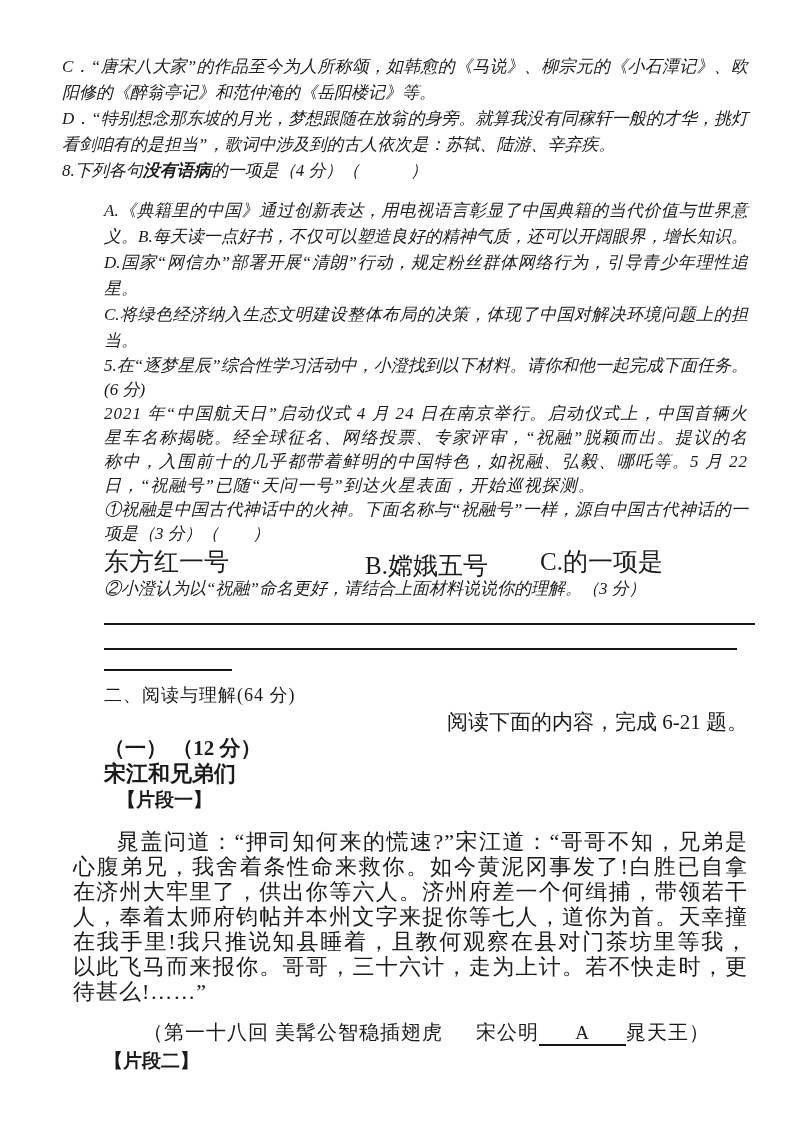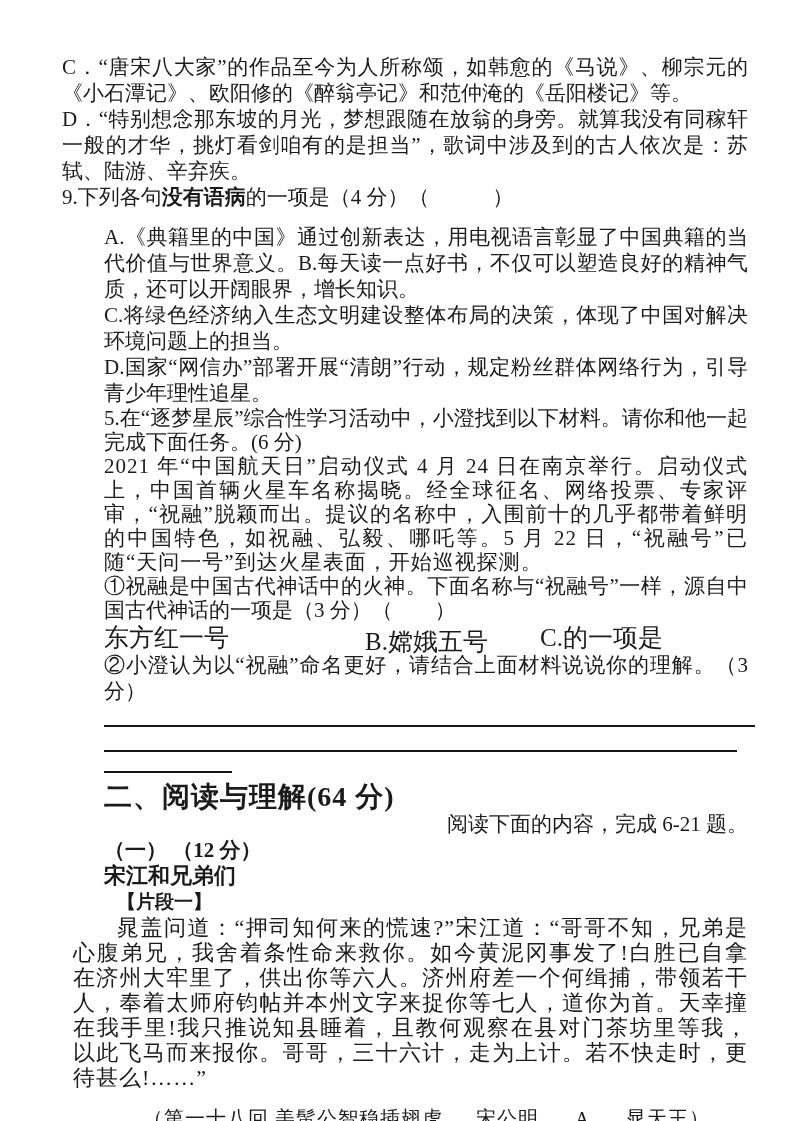--- a/index.html
+++ b/index.html
@@ -16,23 +16,24 @@
   }
   .doc {
     box-sizing: border-box;
     width: 793px;
     height: 1121px;
     padding: 54px 45px 0 62px;
     position: relative;
   }
   p { margin: 0; }
   .para {
-    font-size: 21px;
+    font-size: 17px;
     line-height: 26px;
     text-align: justify;
+    font-style: italic;
   }
   .ind { margin-left: 42px; }
   .opt-ab { margin-top: 14px; }
   .tight { line-height: 24px; }
   .kai {
     letter-spacing: 1px;
   }
   .bold { font-weight: bold; }
   .choices-row {
     position: relative;
@@ -47,23 +48,23 @@
   .sub2 { margin-top: 2px; line-height: 26px; }
   .answer-line {
     height: 0;
     border-bottom: 2px solid #161616;
   }
   .ans-1 { width: 651px; margin: 21px 0 0 42px; }
   .ans-2 { width: 633px; margin: 23px 0 0 42px; }
   .ans-3 { width: 128px; margin: 19px 0 0 42px; }
   .sec-heading {
     margin: 10px 0 0 42px;
-    font-size: 28px;
+    font-size: 18px;
     line-height: 28px;
-    font-weight: bold;
+    font-weight: normal;
     letter-spacing: 1px;
   }
   .instruction {
     margin-left: 42px;
     font-size: 21px;
     line-height: 26px;
     text-align: right;
   }
   .center-block {
     margin-left: 42px;
@@ -87,20 +88,21 @@
   }
   .frag-1 { margin-left: 55px; }
   .frag-2 { margin-left: 42px; margin-top: 1px; }
   .novel-para {
     margin-left: 11px;
     font-size: 22px;
     line-height: 25px;
     text-align: justify;
     text-indent: 2em;
     letter-spacing: 1px;
+    margin-top: 16px;
   }
   .source-line {
     margin-left: 81px;
     font-size: 20px;
     line-height: 25px;
     margin-top: 16px;
     white-space: nowrap;
   }
   .source-gap {
     display: inline-block;
@@ -116,25 +118,25 @@
   }
 </style>
 </head>
 <body>
 
 <div class="doc">
 
   <p class="para">C．“唐宋八大家”的作品至今为人所称颂，如韩愈的《马说》、柳宗元的《小石潭记》、欧阳修的《醉翁亭记》和范仲淹的《岳阳楼记》等。</p>
   <p class="para">D．“特别想念那东坡的月光，梦想跟随在放翁的身旁。就算我没有同稼轩一般的才华，挑灯看剑咱有的是担当”，歌词中涉及到的古人依次是：苏轼、陆游、辛弃疾。</p>
 
-  <p class="para"><span>9.下列各句</span><span class="bold">没有语病</span><span>的一项是（4 分）（　　　）</span></p>
+  <p class="para"><span>8.下列各句</span><span class="bold">没有语病</span><span>的一项是（4 分）（　　　）</span></p>
 
   <p class="para ind opt-ab">A.《典籍里的中国》通过创新表达，用电视语言彰显了中国典籍的当代价值与世界意义。B.每天读一点好书，不仅可以塑造良好的精神气质，还可以开阔眼界，增长知识。</p>
+  <p class="para ind">D.国家“网信办”部署开展“清朗”行动，规定粉丝群体网络行为，引导青少年理性追星。</p>
   <p class="para ind">C.将绿色经济纳入生态文明建设整体布局的决策，体现了中国对解决环境问题上的担当。</p>
-  <p class="para ind">D.国家“网信办”部署开展“清朗”行动，规定粉丝群体网络行为，引导青少年理性追星。</p>
 
   <p class="para ind tight">5.在“逐梦星辰”综合性学习活动中，小澄找到以下材料。请你和他一起完成下面任务。(6 分)</p>
   <p class="para ind tight kai">2021 年“中国航天日”启动仪式 4 月 24 日在南京举行。启动仪式上，中国首辆火星车名称揭晓。经全球征名、网络投票、专家评审，“祝融”脱颖而出。提议的名称中，入围前十的几乎都带着鲜明的中国特色，如祝融、弘毅、哪吒等。5 月 22 日，“祝融号”已随“天问一号”到达火星表面，开始巡视探测。</p>
   <p class="para ind tight">①祝融是中国古代神话中的火神。下面名称与“祝融号”一样，源自中国古代神话的一项是（3 分）（　　）</p>
 
   <div class="choices-row">
     <span class="choice-a">东方红一号</span>
     <span class="choice-b">B.嫦娥五号</span>
     <span class="choice-c">C.的一项是</span>
   </div>

